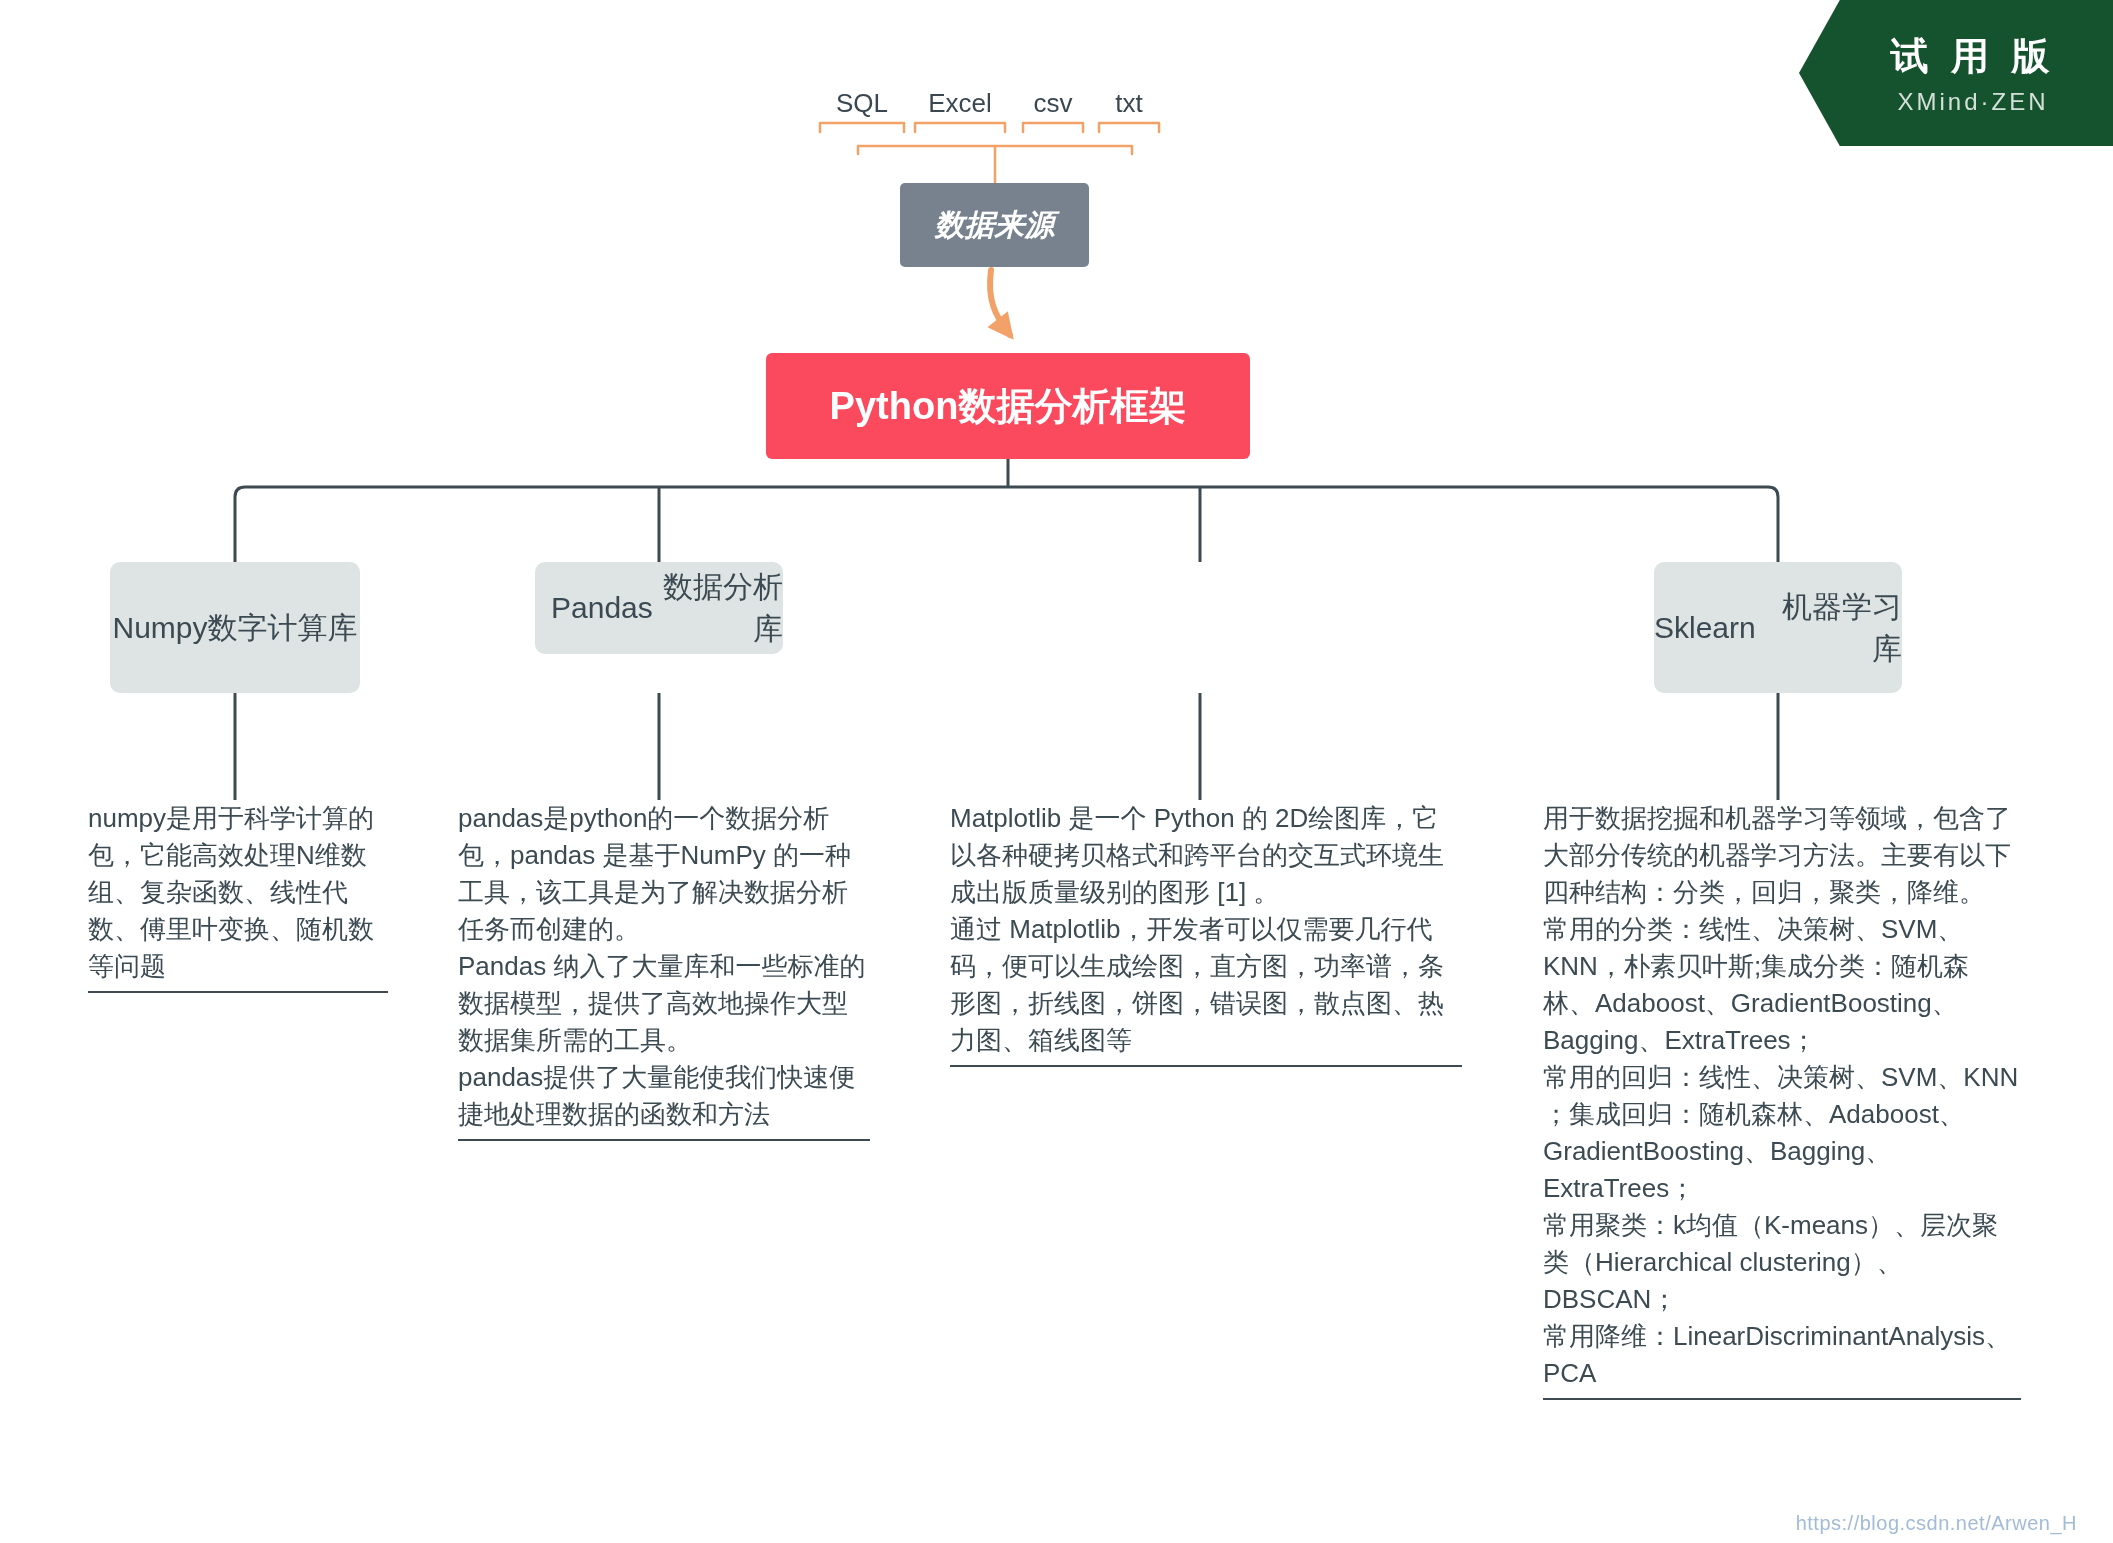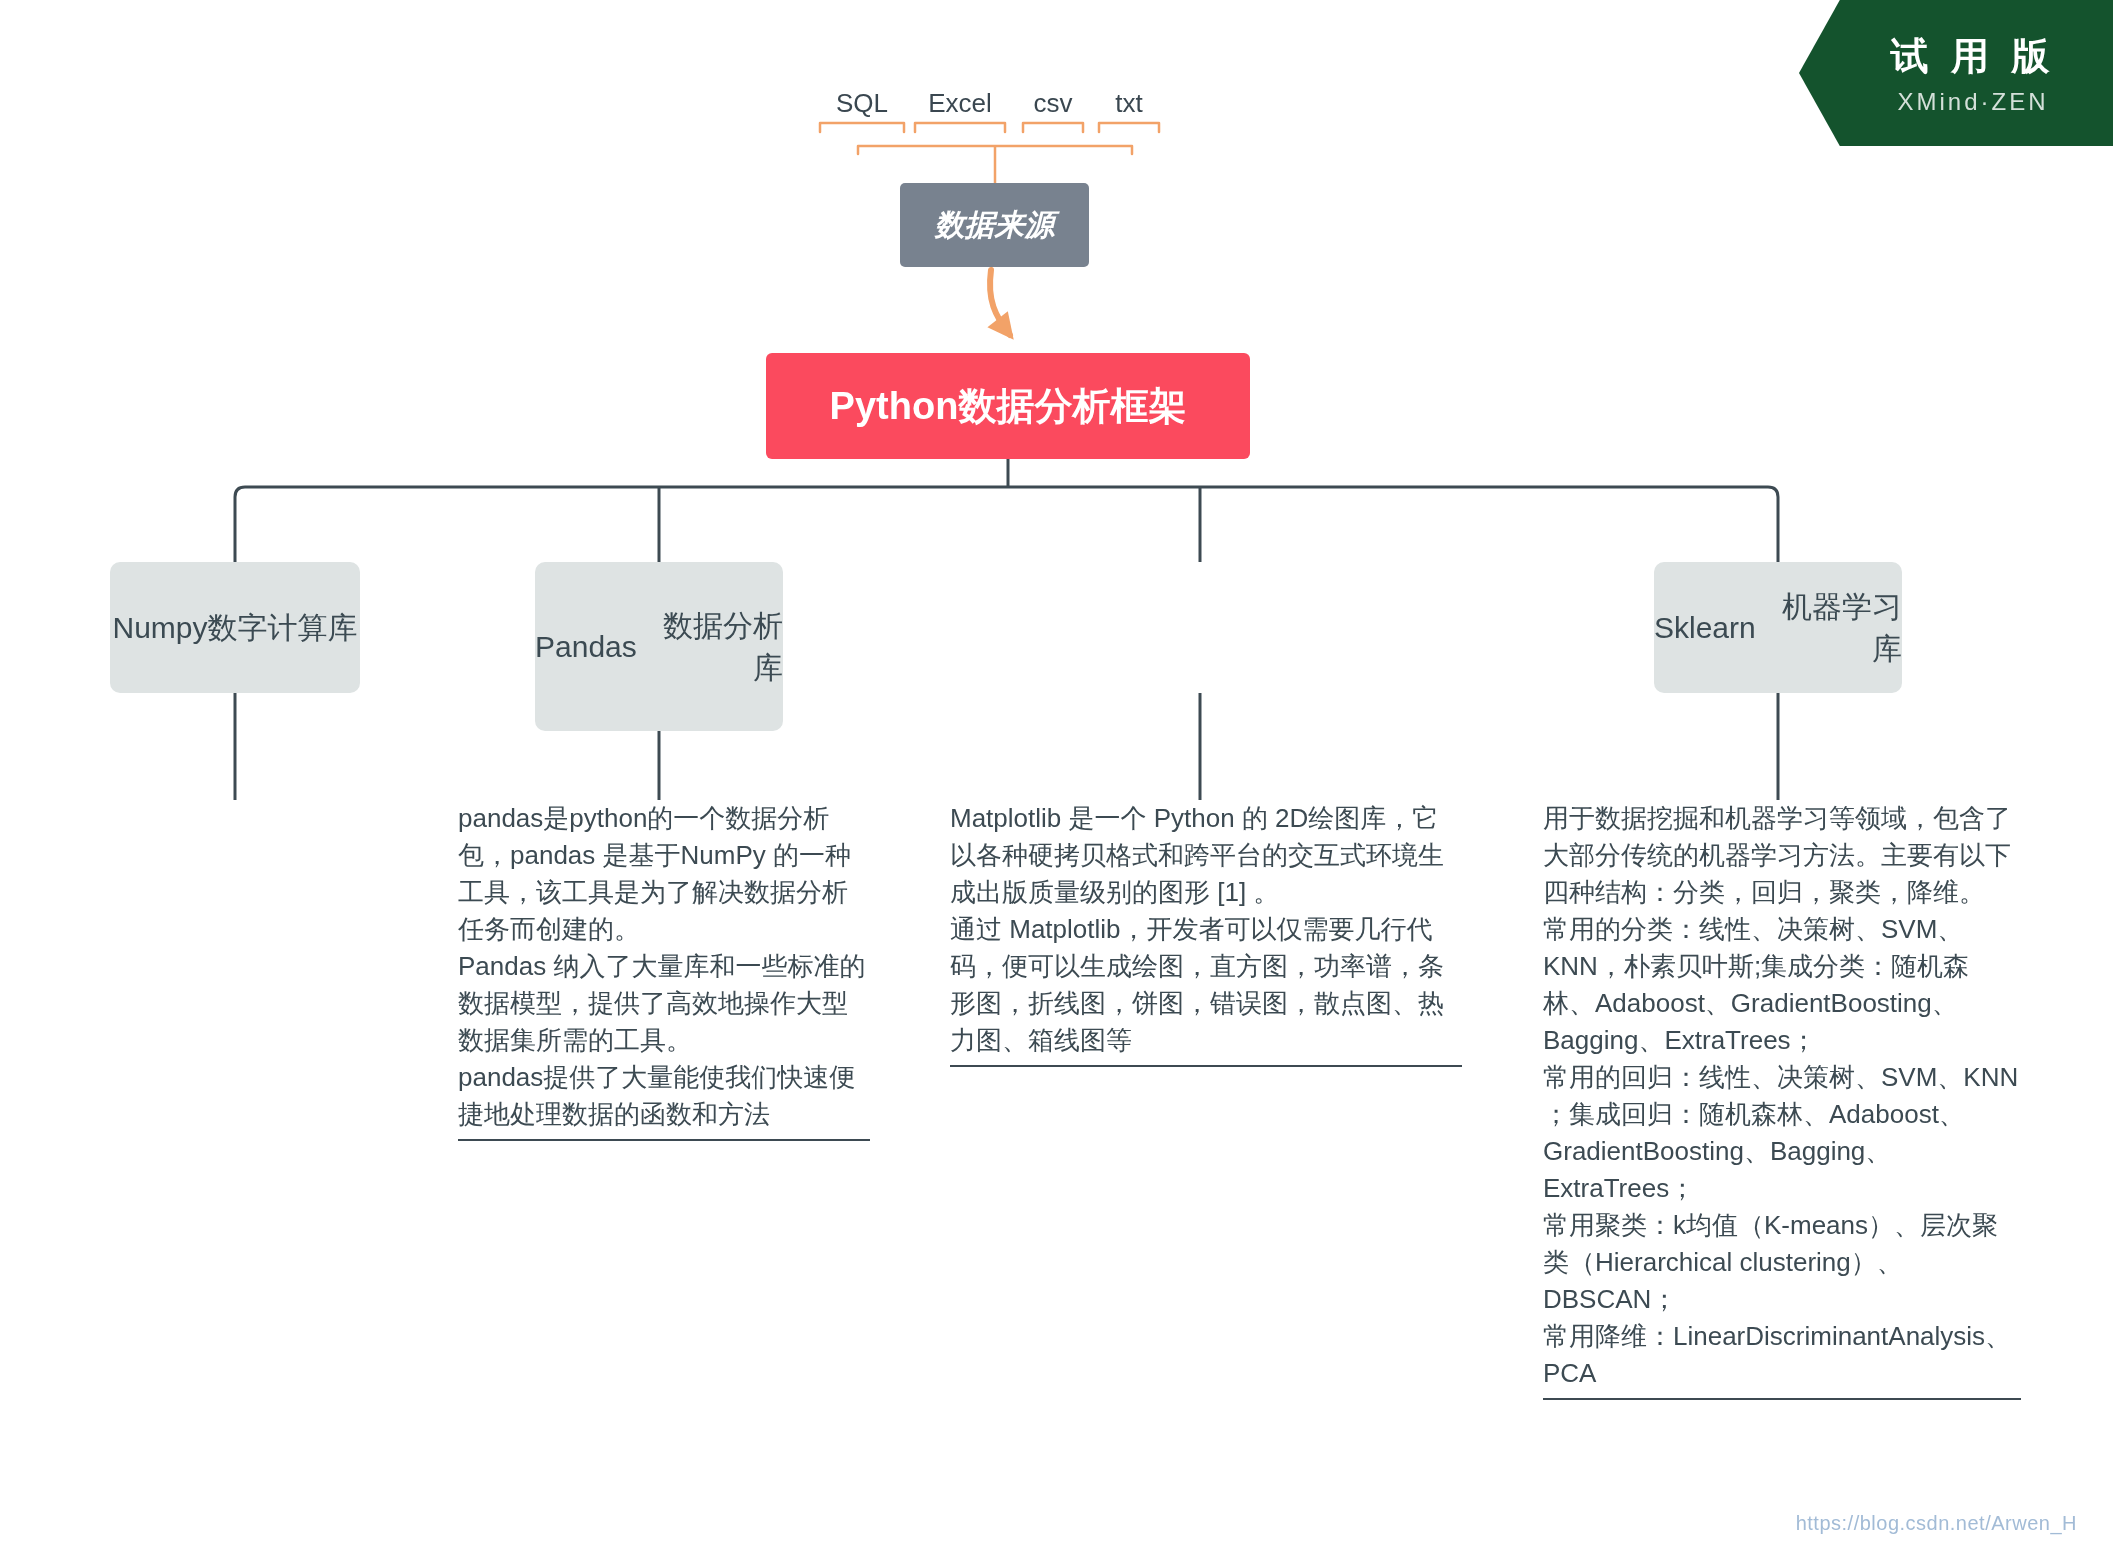--- a/index.html
+++ b/index.html
@@ -30,21 +30,21 @@
   .root-node{
     left:766px;top:353px;width:484px;height:106px;
     background:#fb4a5e;color:#ffffff;font-weight:bold;font-size:38px;
     border-radius:6px;
   }
   .branch-node{
     background:#dee3e3;color:#3b4a52;border-radius:10px;
     flex-direction:row;font-size:30px;line-height:1.4;text-align:right;
   }
   .branch-numpy{left:110px;top:562px;width:250px;height:131px;}
-  .branch-pandas{left:535px;top:562px;width:248px;height:169px;}
+  .branch-pandas{left:535px;top:562px;width:248px;height:92px;padding-left:16px;}
   .branch-matplotlib{left:1057px;top:562px;width:286px;height:131px;}
   .branch-sklearn{left:1654px;top:562px;width:248px;height:131px;}
 
   .desc{
     position:absolute;font-size:26px;line-height:37px;color:#3c4a52;
     white-space:pre-line;text-align:left;
     border-bottom:2px solid #3d4a52;padding-bottom:6px;
   }
   .desc-numpy{left:88px;top:800px;width:300px;}
   .desc-pandas{left:458px;top:800px;width:412px;}
@@ -117,20 +117,21 @@
   </div>
   <div class="node branch-node branch-pandas">
     <div>Pandas</div>
     <div>数据分析库</div>
   </div>
   <div class="node branch-node branch-sklearn">
     <div>Sklearn</div>
     <div>机器学习库</div>
   </div>
 
+  <div class="desc desc-numpy">numpy是用于科学计算的包，它能高效处理N维数组、复杂函数、线性代数、傅里叶变换、随机数等问题</div>
   <div class="desc desc-pandas">pandas是python的一个数据分析包，pandas 是基于NumPy 的一种工具，该工具是为了解决数据分析任务而创建的。
 Pandas 纳入了大量库和一些标准的数据模型，提供了高效地操作大型数据集所需的工具。
 pandas提供了大量能使我们快速便捷地处理数据的函数和方法</div>
   <div class="desc desc-matplotlib">Matplotlib 是一个 Python 的 2D绘图库，它以各种硬拷贝格式和跨平台的交互式环境生成出版质量级别的图形 [1] 。
 通过 Matplotlib，开发者可以仅需要几行代码，便可以生成绘图，直方图，功率谱，条形图，折线图，饼图，错误图，散点图、热力图、箱线图等</div>
   <div class="desc desc-sklearn">用于数据挖掘和机器学习等领域，包含了大部分传统的机器学习方法。主要有以下四种结构：分类，回归，聚类，降维。
 常用的分类：线性、决策树、SVM、KNN，朴素贝叶斯;集成分类：随机森林、Adaboost、GradientBoosting、Bagging、ExtraTrees；
 常用的回归：线性、决策树、SVM、KNN ；集成回归：随机森林、Adaboost、GradientBoosting、Bagging、ExtraTrees；
 常用聚类：k均值（K-means）、层次聚类（Hierarchical clustering）、DBSCAN；
 常用降维：LinearDiscriminantAnalysis、PCA</div>

